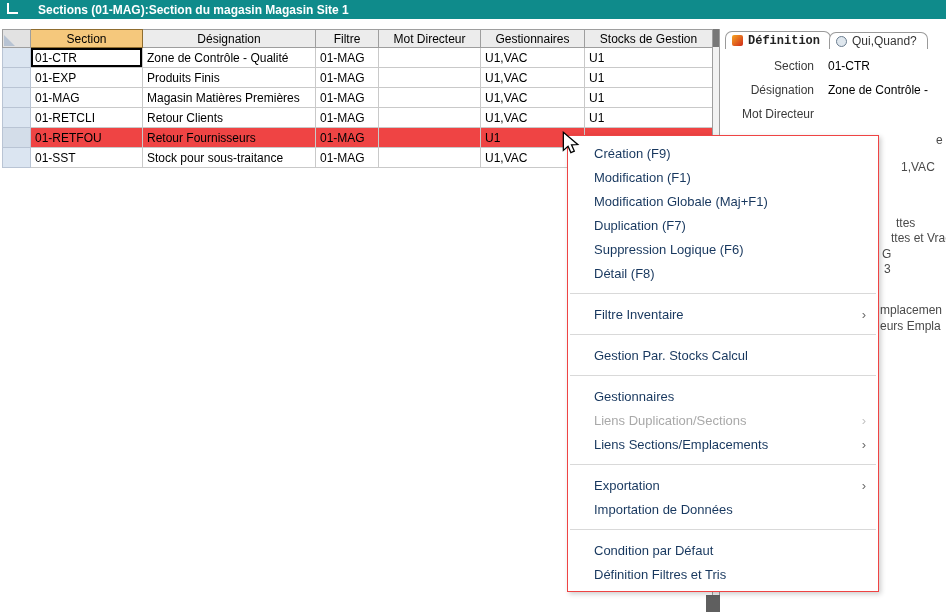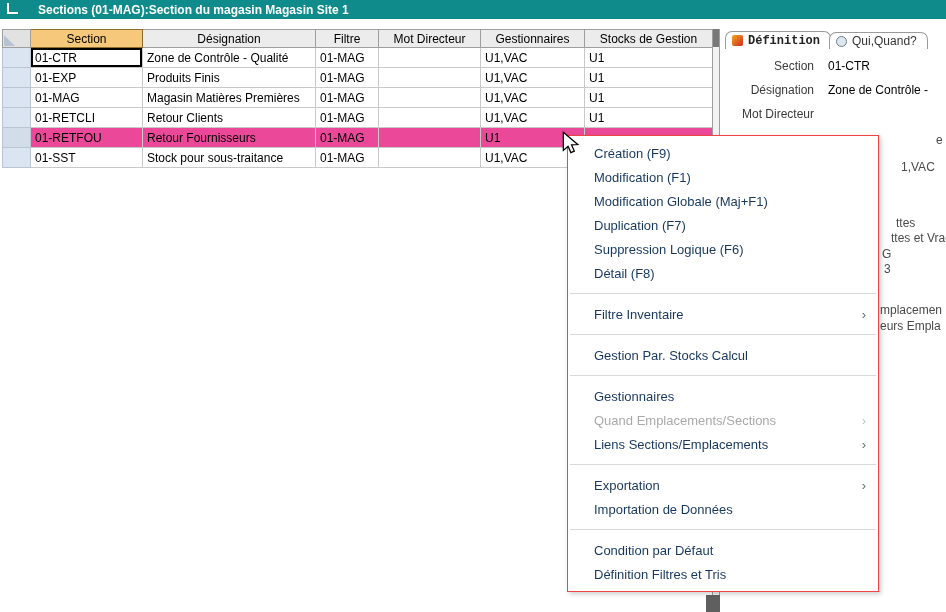--- a/index.html
+++ b/index.html
@@ -36,21 +36,21 @@
   th.corner { background:#e2e2e2; position:relative; }
   .corner-tri {
     position:absolute; left:1px; bottom:1px; width:0; height:0;
     border-left:11px solid #b7c3d3; border-top:11px solid transparent;
   }
   td {
     height:19px; border:1px solid #c9c9c9; padding:0 4px;
     white-space:nowrap; overflow:hidden; color:#000; background:#fff;
   }
   td.rowsel { background:#dbe5f1; border-color:#b9c4d4; }
-  tr.shaded td { background:#ec4899; }
+  tr.shaded td { background:#ef4444; }
   tr.shaded td.rowsel { background:#d3dde9; }
   td.focused { box-shadow: inset 0 0 0 2px #000; }
 
   
   .splitter {
     position:absolute; left:712px; top:29px; width:8px; height:583px;
     background:#f2f2f2; box-sizing:border-box;
     border-left:1px solid #9e9e9e; border-right:1px solid #9e9e9e;
   }
   .splitter-top { position:absolute; top:0; left:0; right:0; height:18px; background:#787878; }
@@ -255,21 +255,21 @@
       </div>
     <div class="menu-sep"></div>
     <div class="menu-item">
         <span class="label">Gestion Par. Stocks Calcul</span>
       </div>
     <div class="menu-sep"></div>
     <div class="menu-item">
         <span class="label">Gestionnaires</span>
       </div>
     <div class="menu-item disabled">
-        <span class="label">Quand Emplacements/Sections</span>
+        <span class="label">Liens Duplication/Sections</span>
         <span class="sub-arrow">›</span>
       </div>
     <div class="menu-item">
         <span class="label">Liens Sections/Emplacements</span>
         <span class="sub-arrow">›</span>
       </div>
     <div class="menu-sep"></div>
     <div class="menu-item">
         <span class="label">Exportation</span>
         <span class="sub-arrow">›</span>

